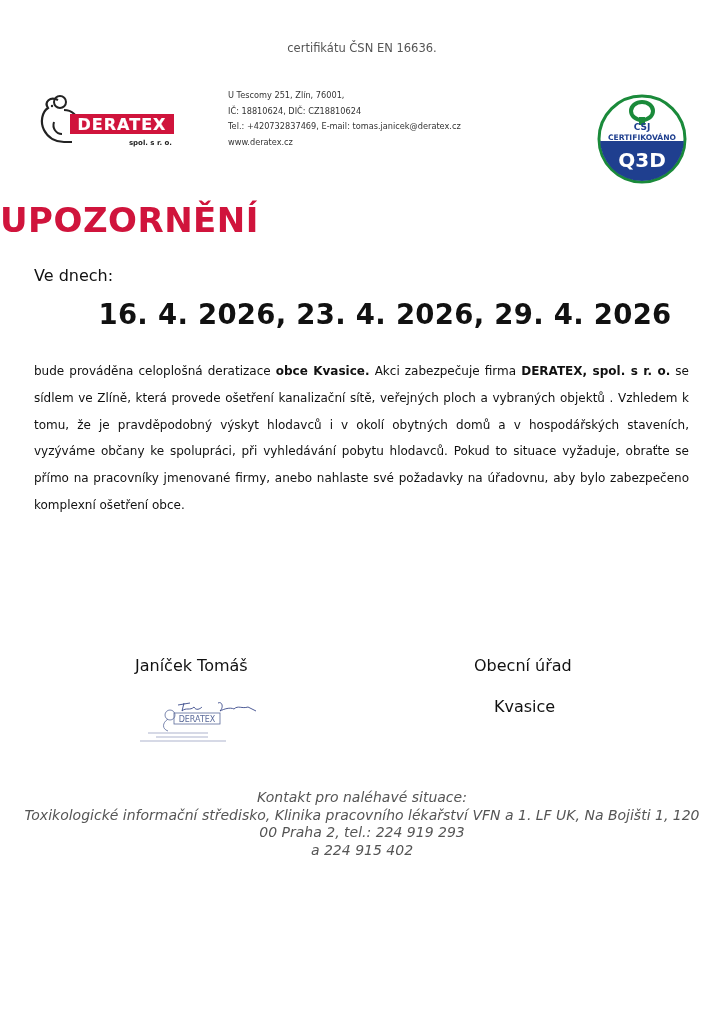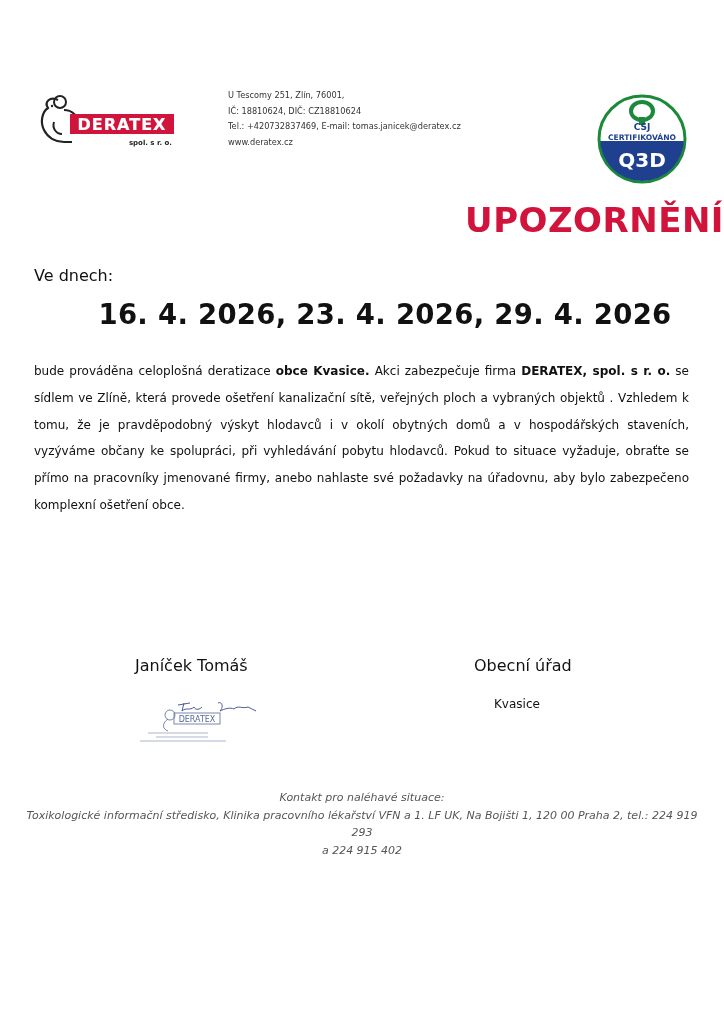--- a/index.html
+++ b/index.html
@@ -7,41 +7,42 @@
   .abs { position: absolute; }
 
   .membership { left: 30px; top: 38px; width: 664px; text-align: center; font-size: 11.5px; line-height: 20px; color: #555; font-family: "DejaVu Sans", sans-serif; }
 
   .logo { left: 38px; top: 92px; width: 140px; height: 58px; }
   .company-info { left: 228px; top: 88px; font-size: 8.2px; line-height: 15.5px; color: #333; }
   .company-info div { white-space: nowrap; }
 
   .cert-badge { left: 596px; top: 93px; width: 92px; height: 92px; }
 
-  .title { left: 0; top: 200px; width: 724px; text-align: right; font-size: 34px; font-weight: bold; color: #d0143c; letter-spacing: 0.5px; font-family: "DejaVu Sans", sans-serif; }
+  .title { left: 0; top: 200px; width: 724px; text-align: left; font-size: 34px; font-weight: bold; color: #d0143c; letter-spacing: 0.5px; font-family: "DejaVu Sans", sans-serif; }
 
   .intro { left: 34px; top: 266px; font-size: 16px; color: #111; }
 
   .dates { left: 0; top: 298px; width: 724px; text-align: center; font-size: 27.5px; font-weight: bold; color: #111; letter-spacing: 0.3px; padding-left: 23px; }
 
   .body-text { left: 34px; top: 358px; width: 655px; font-size: 12px; line-height: 26.8px; text-align: justify; color: #111; }
   .body-text b { font-weight: bold; }
 
   .sig-left-name { left: 135px; top: 656px; font-size: 16px; color: #111; }
   .sig-right-name { left: 474px; top: 656px; font-size: 16px; color: #111; }
-  .sig-right-place { left: 494px; top: 697px; font-size: 12px; color: #111; }
+  .sig-right-place { left: 494px; top: 697px; font-size: 16px; color: #111; }
 
   .stamp { left: 138px; top: 697px; width: 130px; height: 52px; }
 
-  .contact { left: 20px; top: 789px; width: 684px; text-align: center; font-size: 11px; line-height: 17.5px; font-style: italic; color: #555; }
+  .contact { left: 20px; top: 789px; width: 684px; text-align: center; font-size: 14px; line-height: 17.5px; font-style: italic; color: #555; }
 </style>
 </head>
 <body>
 
 <div class="abs membership">
+  <div>certifikátu ČSN EN 16636.</div>
 </div>
 
 <div class="abs logo">
   <svg width="140" height="58" viewBox="0 0 140 58">
 
     <path d="M20 8 C12 4 6 10 10 16 C4 20 2 30 6 38 C10 46 18 50 26 50 L34 50" fill="none" stroke="#222" stroke-width="2.2"></path>
     <circle cx="22" cy="10" r="6" fill="none" stroke="#222" stroke-width="2"></circle>
     <circle cx="14" cy="14" r="1.2" fill="#222"></circle>
     <path d="M16 30 C14 36 18 42 24 42" fill="none" stroke="#222" stroke-width="2"></path>
     <path d="M26 18 C34 18 40 24 40 30" fill="none" stroke="#222" stroke-width="2"></path>

